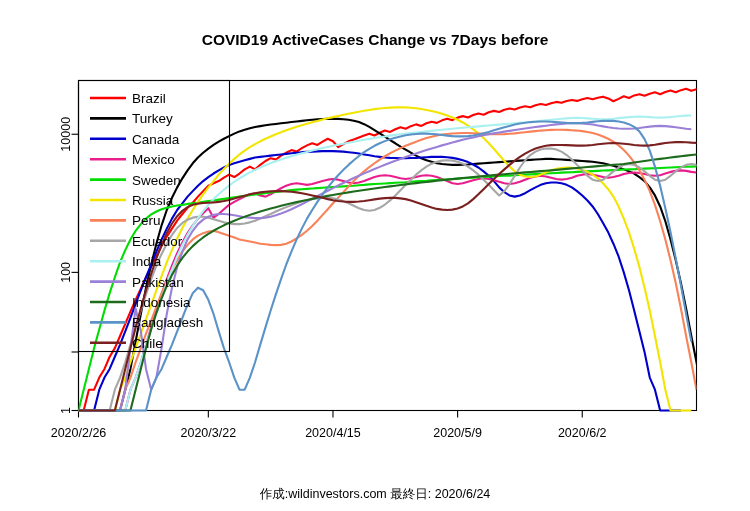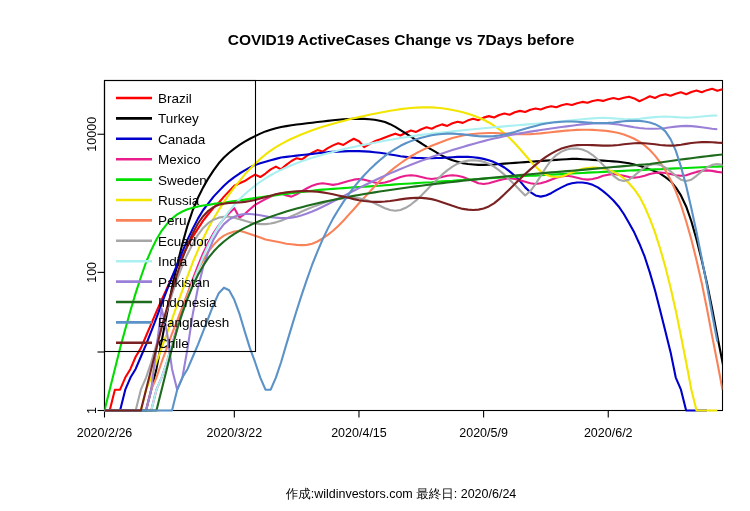--- a/index.html
+++ b/index.html
@@ -1,21 +1,21 @@
 <!DOCTYPE html>
 <html><head>
 <meta charset="utf-8">
 <style>
   html,body{margin:0;padding:0;}
   body{
     width:750px;height:511px;background:#ffffff;
     font-family:"Liberation Sans",sans-serif;
     overflow:hidden;position:relative;
   }
-  #chart-root{position:absolute;inset:0;padding-left:26px;}
+  #chart-root{position:absolute;inset:0;}
   .ttl{
     font-size:15.5px;font-weight:bold;fill:#000;
     font-family:"Liberation Sans",sans-serif;
   }
   .axlbl{font-size:12.5px;fill:#000;font-family:"Liberation Sans",sans-serif;}
   .leglbl{font-size:13.5px;fill:#000;font-family:"Liberation Sans",sans-serif;}
   .foot{font-size:12.5px;fill:#000;font-family:"Liberation Sans",sans-serif;}
   .frame{fill:none;stroke:#000;stroke-width:1.1;}
   .tick{stroke:#000;stroke-width:1.1;}
   .series{fill:none;stroke-width:2.1;stroke-linejoin:round;stroke-linecap:butt;}

